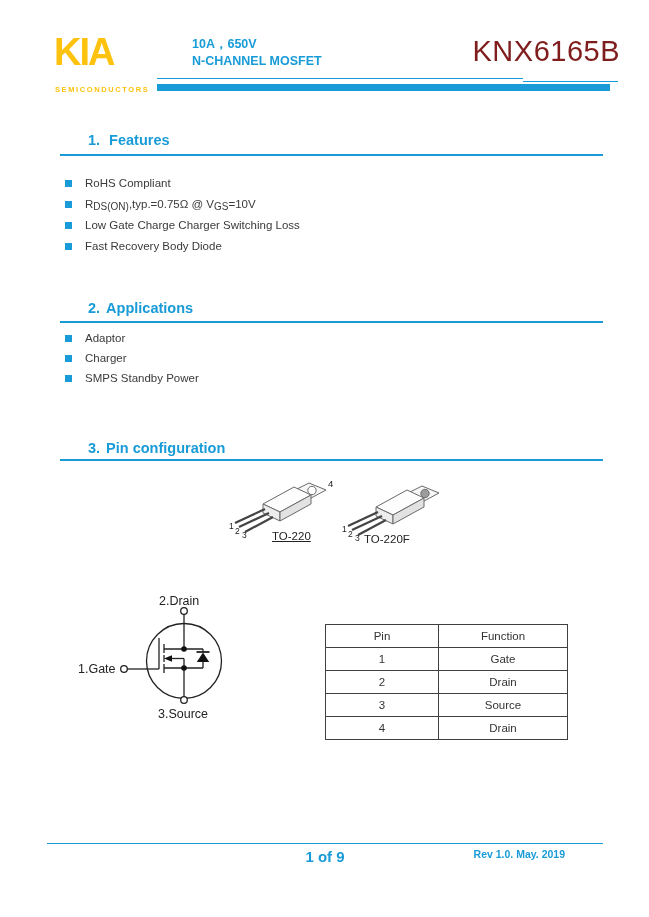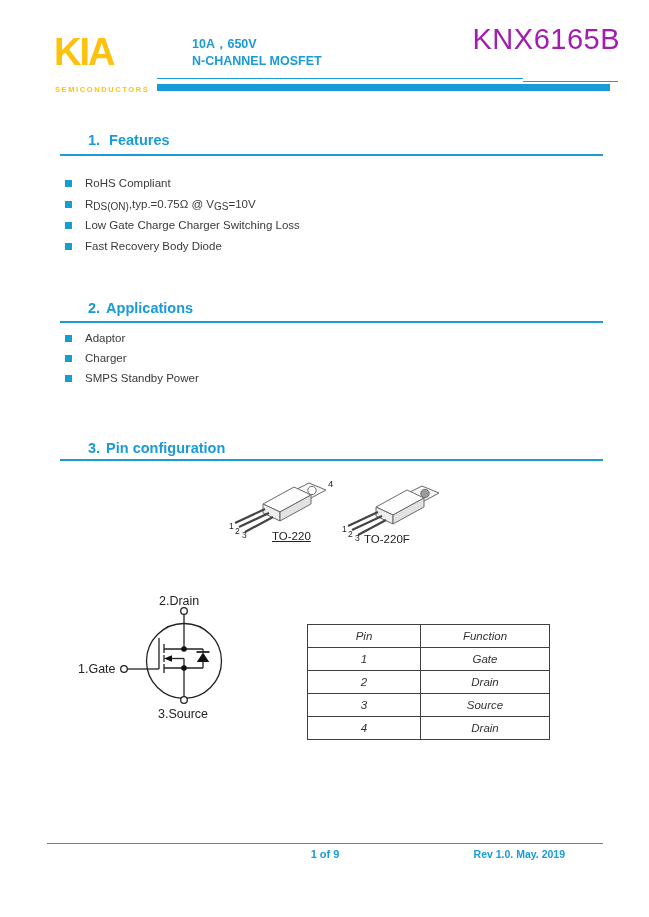--- a/index.html
+++ b/index.html
@@ -9,56 +9,56 @@
   }
   .abs { position:absolute; }
 
   
   .logo-kia { left:54px; top:33px; font-size:38px; font-weight:700; letter-spacing:-2px;
               color:#fdc20e; line-height:1; }
   .logo-sub { left:55px; top:85px; font-size:7.5px; font-weight:700; letter-spacing:1.6px;
               color:#fdc20e; }
   .hdr-rating { left:157px; top:36px; font-size:12.5px; font-weight:700; color:#189bd7;
                 line-height:17px;margin-left:35px; }
-  .hdr-part  { left:390px; top:23px; width:230px; text-align:right; font-size:29px;
-               font-weight:400; color:#a21caf; letter-spacing:0.5px; }
+  .hdr-part  { left:390px; top:35px; width:230px; text-align:right; font-size:29px;
+               font-weight:400; color:#7f1d1d; letter-spacing:0.5px; }
   .hline-a { left:157px; top:78px; width:366px; height:1.3px; background:#189bd7; }
   .hline-b { left:523px; top:81px; width:95px;  height:1.3px; background:#189bd7; }
   .hbar    { left:157px; top:84px; width:453px; height:6.5px; background:#189bd7; }
 
   
   .sec-head { left:60px; font-size:14.5px; font-weight:700; color:#189bd7;margin-left:28px; }
   .sec-head .num { margin-right:9px; }
   .sec-rule { left:60px; width:543px; height:1.8px; background:#189bd7; }
 
   
   .bullet-row { left:65px; height:15px; }
   .bullet { position:absolute; left:0; top:2.5px; width:7px; height:7px; background:#189bd7; }
   .btext  { position:absolute; left:20px; top:0; font-size:11.5px; color:#3a3a3a; white-space:nowrap; }
   .sub { font-size:10px; vertical-align:-2px; }
 
   
   .pkg-label { font-size:11.5px; color:#222; }
   .pkg-svg text { font-family:"Liberation Sans", sans-serif; }
 
   
-  .pin-table { left:307px; top:624px; border-collapse:collapse; table-layout:fixed;font-style:italic; }
+  .pin-table { left:325px; top:624px; border-collapse:collapse; table-layout:fixed; }
   .pin-table th, .pin-table td {
     border:1px solid #3f3f3f; font-size:11.5px; font-weight:400; color:#333;
     text-align:center; height:22px; padding:0;
   }
   .pin-table .c1 { width:112px; }
   .pin-table .c2 { width:128px; }
 
   
   .sym-svg text { font-family:"Liberation Sans", sans-serif; font-size:12.5px; fill:#222; }
 
   
   .f-line { left:47px; top:843px; width:556px; height:1.4px; background:#189bd7; }
-  .f-page { left:47px; top:848px; width:556px; text-align:center; font-size:11px;
+  .f-page { left:47px; top:848px; width:556px; text-align:center; font-size:15px;
             font-weight:700; color:#189bd7; }
   .f-rev  { left:420px; top:848px; width:145px; text-align:right; font-size:10.5px;
             font-weight:700; color:#189bd7; }
 </style>
 </head>
 <body>
 
 <div class="page">
 
   <div class="abs logo-kia">KIA</div>

